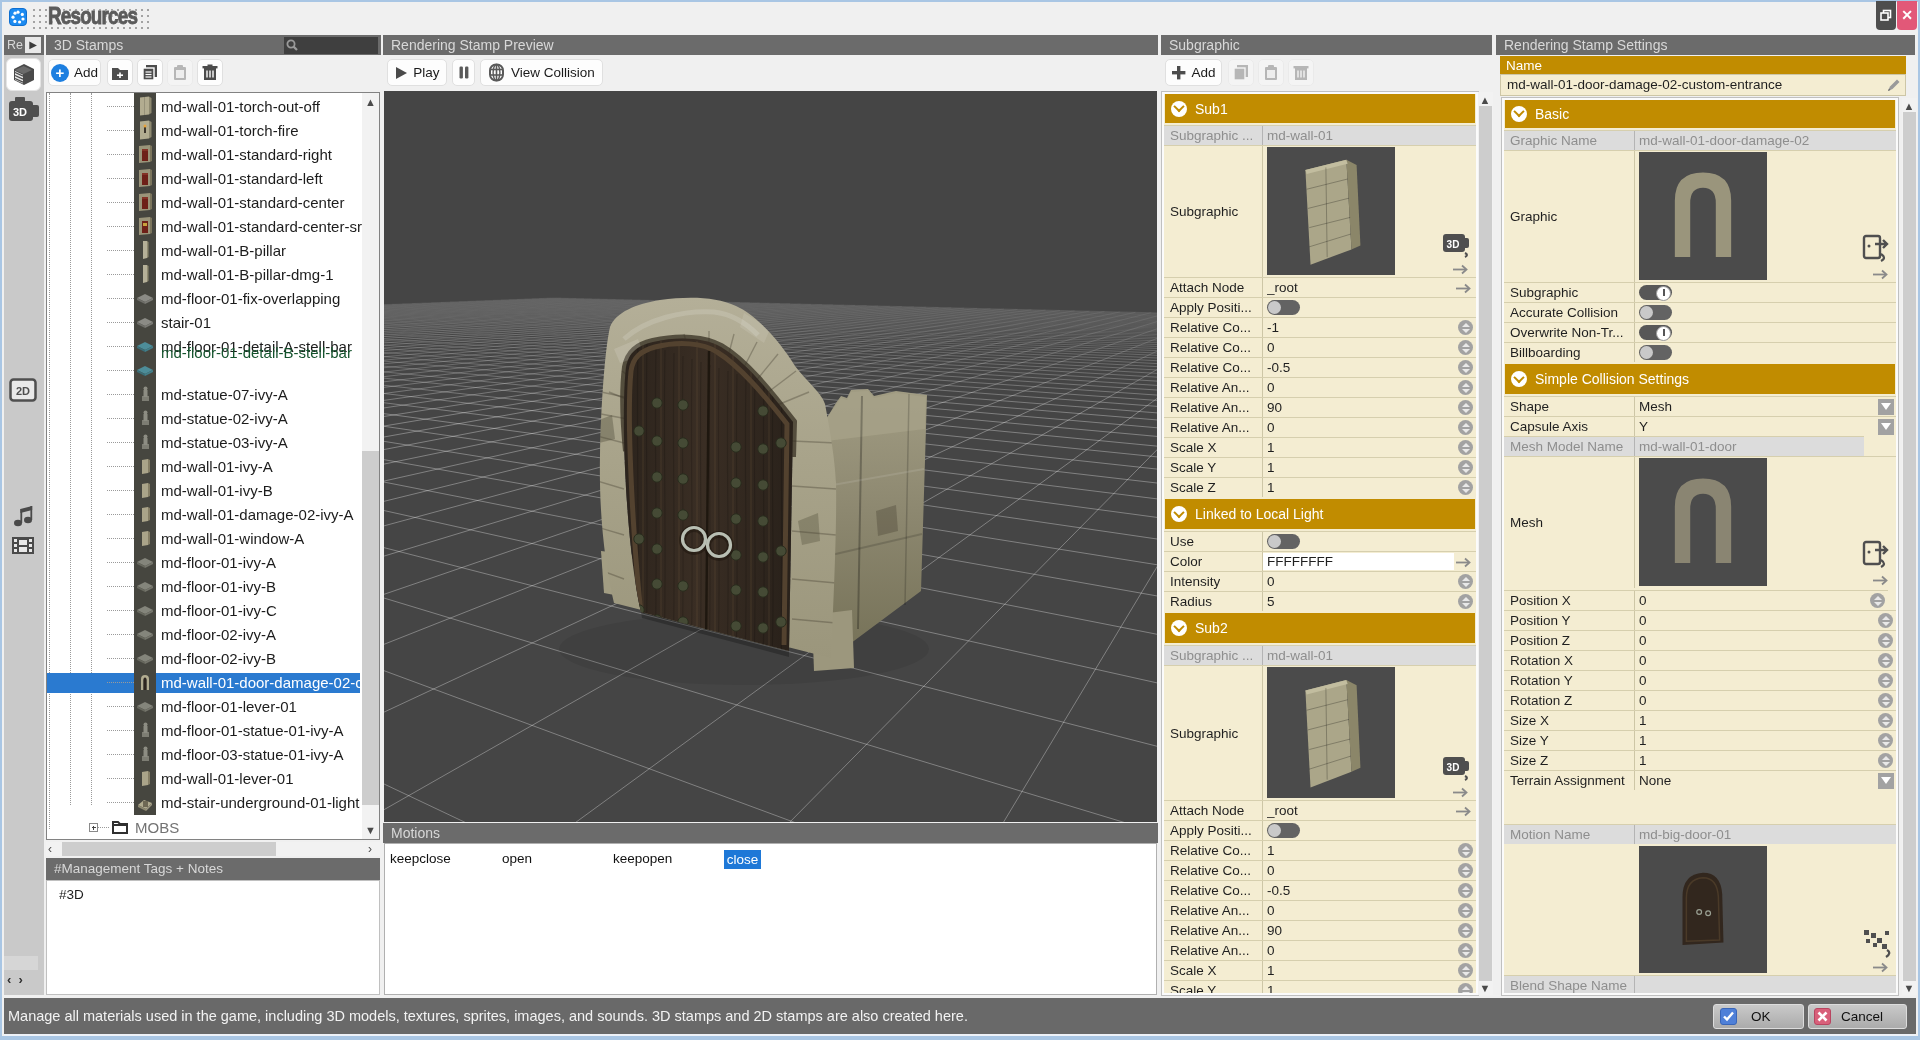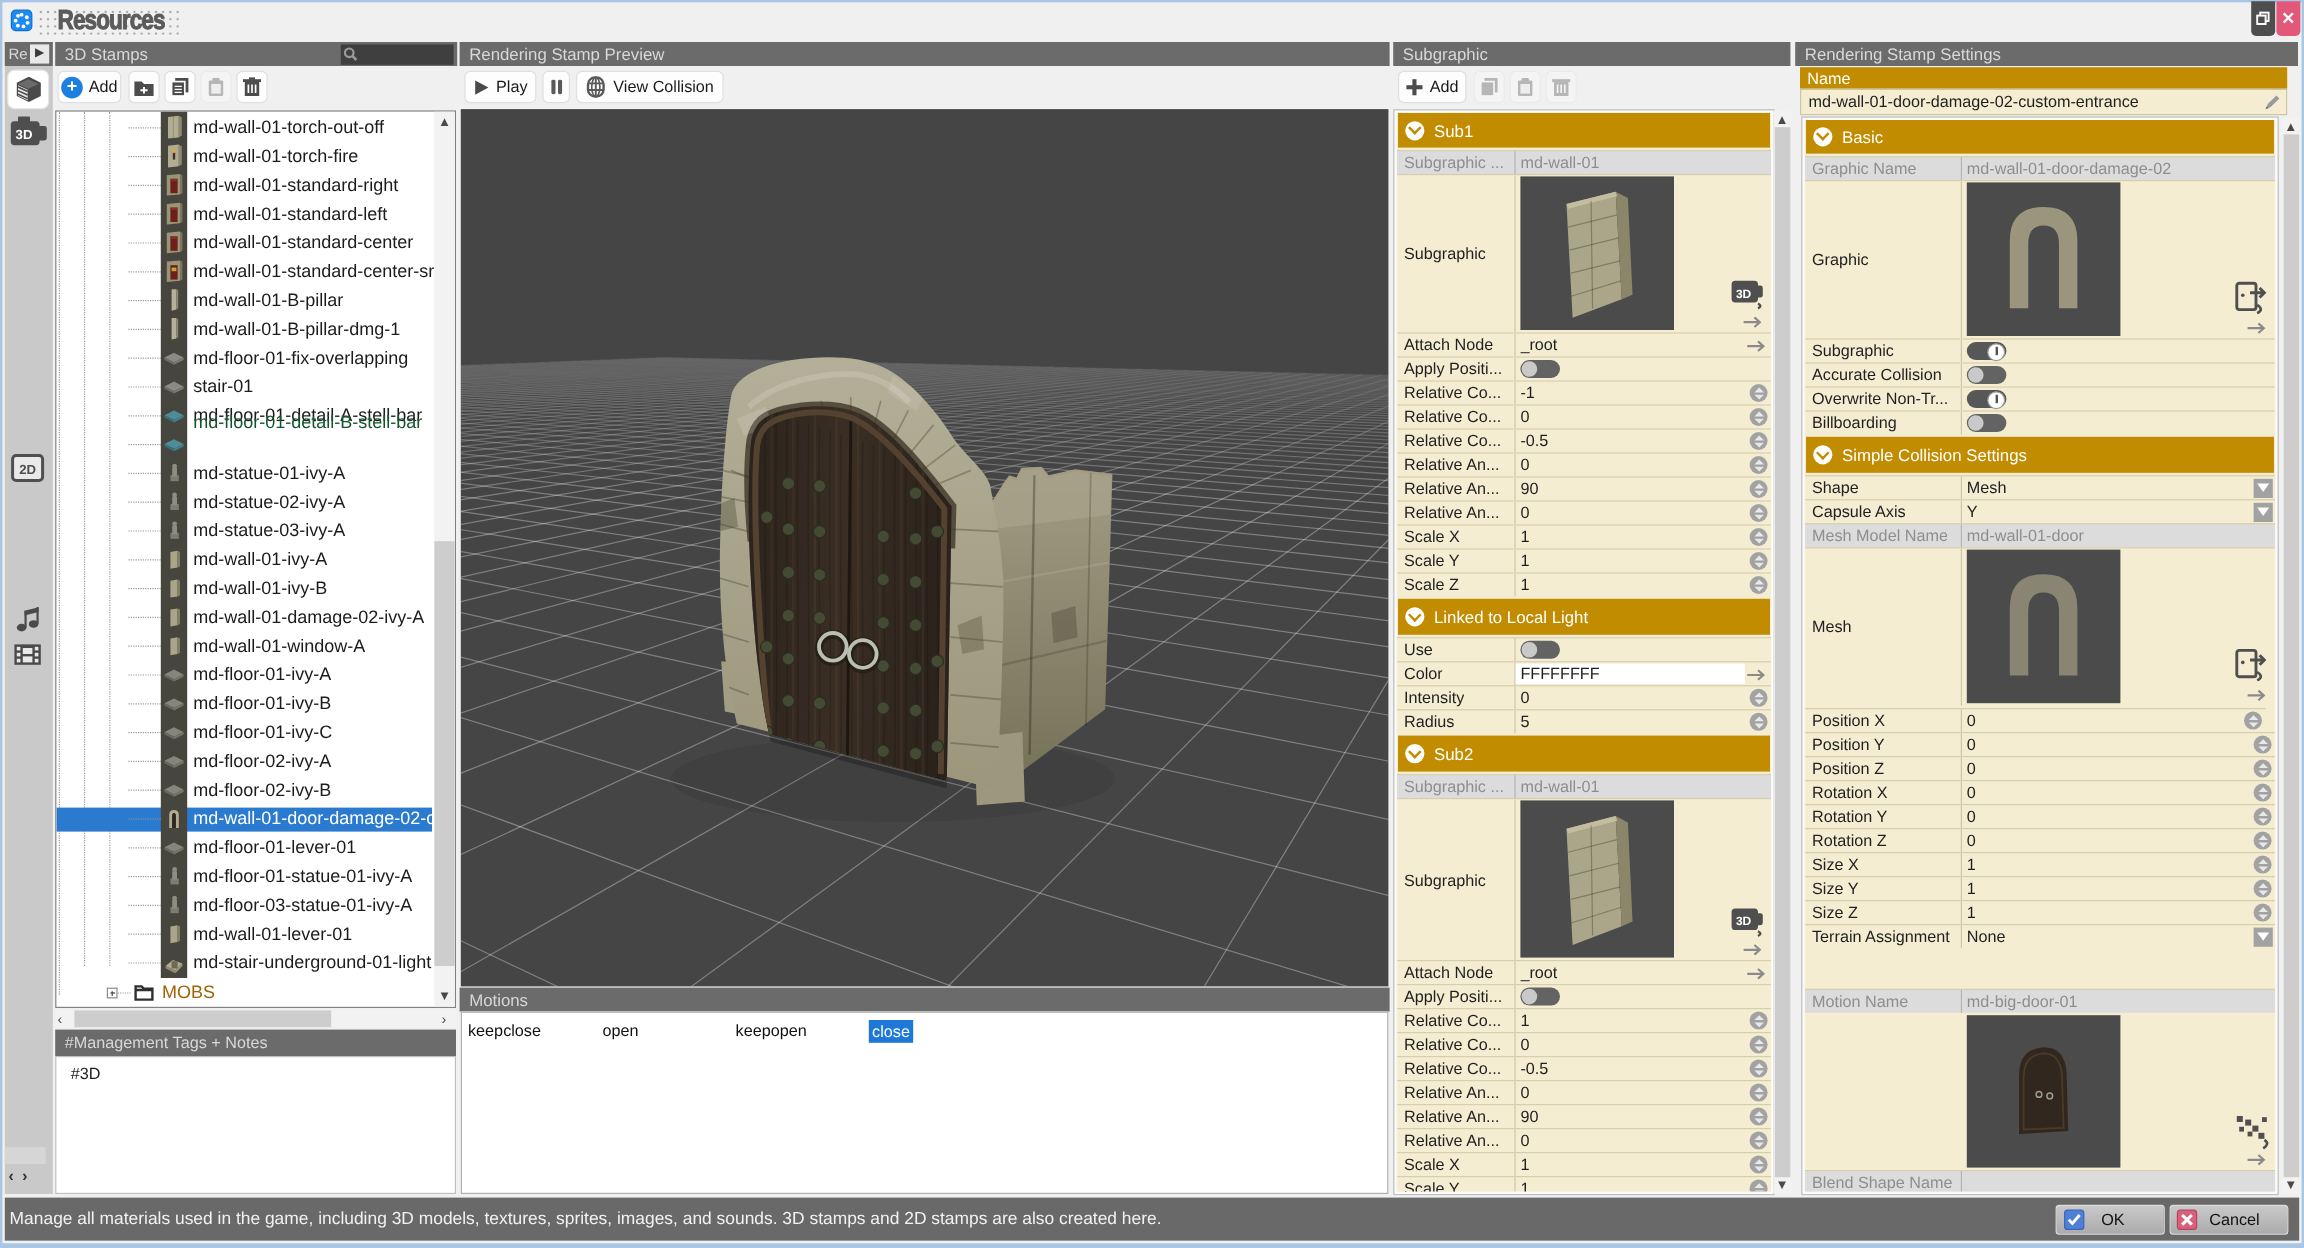--- a/index.html
+++ b/index.html
@@ -20,21 +20,21 @@
 .toggle.off:before{content:"";position:absolute;left:1px;top:1px;width:13px;height:13px;border-radius:50%;background:#c9c9c9}
 .toggle.on{background:#575757}
 .toggle.on:before{content:"";position:absolute;right:1px;top:1px;width:13px;height:13px;border-radius:50%;background:#fff;border:1px solid #9a9a9a}
 .toggle.on:after{content:"";position:absolute;right:7px;top:4px;width:2px;height:7px;background:#555}
 .spin{position:absolute;right:3px;top:50%;margin-top:-7.5px;width:15px;height:15px;border-radius:50%;background:#a2a2a2}
 .spin:before{content:"";position:absolute;left:3.5px;top:2.5px;border:4px solid transparent;border-bottom:4px solid #e8e8e8;border-top:none}
 .spin:after{content:"";position:absolute;left:3.5px;bottom:2.5px;border:4px solid transparent;border-top:4px solid #e8e8e8;border-bottom:none}
 .drop{position:absolute;right:2px;top:50%;margin-top:-8px;width:16px;height:16px;background:#a2a2a2}
 .drop:before{content:"";position:absolute;left:3px;top:4px;border:5px solid transparent;border-top:7px solid #fff}
 .thumbbox{position:absolute;background:#4b4b4b}
-.treetxt{position:absolute;left:114px;font-size:15px;color:#a16207;line-height:24px;white-space:nowrap}
+.treetxt{position:absolute;left:114px;font-size:15px;color:#737373;line-height:24px;white-space:nowrap}
 .sb{background:#f2f2f2}
 .sarr{color:#4a4a4a;font-size:11px;line-height:14px;text-align:center}
 </style></head>
 <body>
 <div class="abs" style="left:0;top:0;width:1920px;height:2px;background:#a9c6e4"></div>
 <div class="abs" style="left:0;top:0;width:2px;height:1040px;background:#a9c6e4"></div>
 <div class="abs" style="left:1918px;top:0;width:2px;height:1040px;background:#a9c6e4"></div>
 <div class="abs" style="left:0;top:1036px;width:1920px;height:4px;background:#a9c6e4"></div>
 <div class="abs" style="left:9px;top:8px;width:18px;height:18px;border-radius:4px;background:#1d8bf1;border:1px solid #0f6fd0">
 <svg width="16" height="16" style="position:absolute;left:0;top:0">
@@ -254,21 +254,21 @@
         <polygon points="3,11 11,15 11,17 3,13" fill="#3a6e78"></polygon>
         <polygon points="19,11 11,15 11,17 19,13" fill="#427f8a"></polygon>
       </svg></div>
     <div class="treetxt" style="top:248px;color:#14532d">md-floor-01-detail-B-stell-bar</div>
     <div class="abs" style="left:60px;top:301px;width:27px;height:1px;border-top:1px dotted #9a9a9a"></div>
     <div class="abs" style="left:87px;top:290px;width:22px;height:22px"><svg width="22" height="22">
         <rect x="8" y="13" width="7" height="5" fill="#7d7d73"></rect>
         <rect x="9.5" y="7" width="4" height="7" fill="#8d8d83"></rect>
         <circle cx="11.5" cy="5.5" r="2" fill="#8d8d83"></circle>
       </svg></div>
-    <div class="treetxt" style="top:290px;color:#1c1c1c">md-statue-01-ivy-A</div>
+    <div class="treetxt" style="top:290px;color:#1c1c1c">md-statue-07-ivy-A</div>
     <div class="abs" style="left:60px;top:325px;width:27px;height:1px;border-top:1px dotted #9a9a9a"></div>
     <div class="abs" style="left:87px;top:314px;width:22px;height:22px"><svg width="22" height="22">
         <rect x="8" y="13" width="7" height="5" fill="#7d7d73"></rect>
         <rect x="9.5" y="7" width="4" height="7" fill="#8d8d83"></rect>
         <circle cx="11.5" cy="5.5" r="2" fill="#8d8d83"></circle>
       </svg></div>
     <div class="treetxt" style="top:314px;color:#1c1c1c">md-statue-02-ivy-A</div>
     <div class="abs" style="left:60px;top:349px;width:27px;height:1px;border-top:1px dotted #9a9a9a"></div>
     <div class="abs" style="left:87px;top:338px;width:22px;height:22px"><svg width="22" height="22">
         <rect x="8" y="13" width="7" height="5" fill="#7d7d73"></rect>
@@ -1129,21 +1129,21 @@
       <span class="vline" style="left:130px"></span>
       <span class="val" style="left:135px">Mesh</span>
       <span class="drop"></span>
     </div>
     <div class="prow" style="top:316px;width:392px;height:20px">
       <span class="lab">Capsule Axis</span>
       <span class="vline" style="left:130px"></span>
       <span class="val" style="left:135px">Y</span>
       <span class="drop"></span>
     </div>
-    <div class="prow grayrow" style="top:336px;width:392px;height:20px">
+    <div class="prow grayrow" style="top:336px;width:360px;height:20px">
       <span class="lab">Mesh Model Name</span>
       <span class="vline" style="left:130px"></span>
       <span class="val" style="left:135px">md-wall-01-door</span>
     </div>
     <div class="prow" style="top:356px;width:392px;height:132px">
       <span class="lab">Mesh</span>
       <span class="vline" style="left:130px"></span>
     </div>
     <div class="thumbbox" style="left:135px;top:358px;width:128px;height:128px"><svg width="128" height="128">
         <path d="M35.84,104.96 L35.84,48.64 Q35.84,20.48 64.0,20.48 Q92.16,20.48 92.16,48.64 L92.16,104.96 L76.8,104.96 L76.8,51.2 Q76.8,35.84 64.0,35.84 Q51.2,35.84 51.2,51.2 L51.2,104.96 Z" fill="#8a8572"></path>

